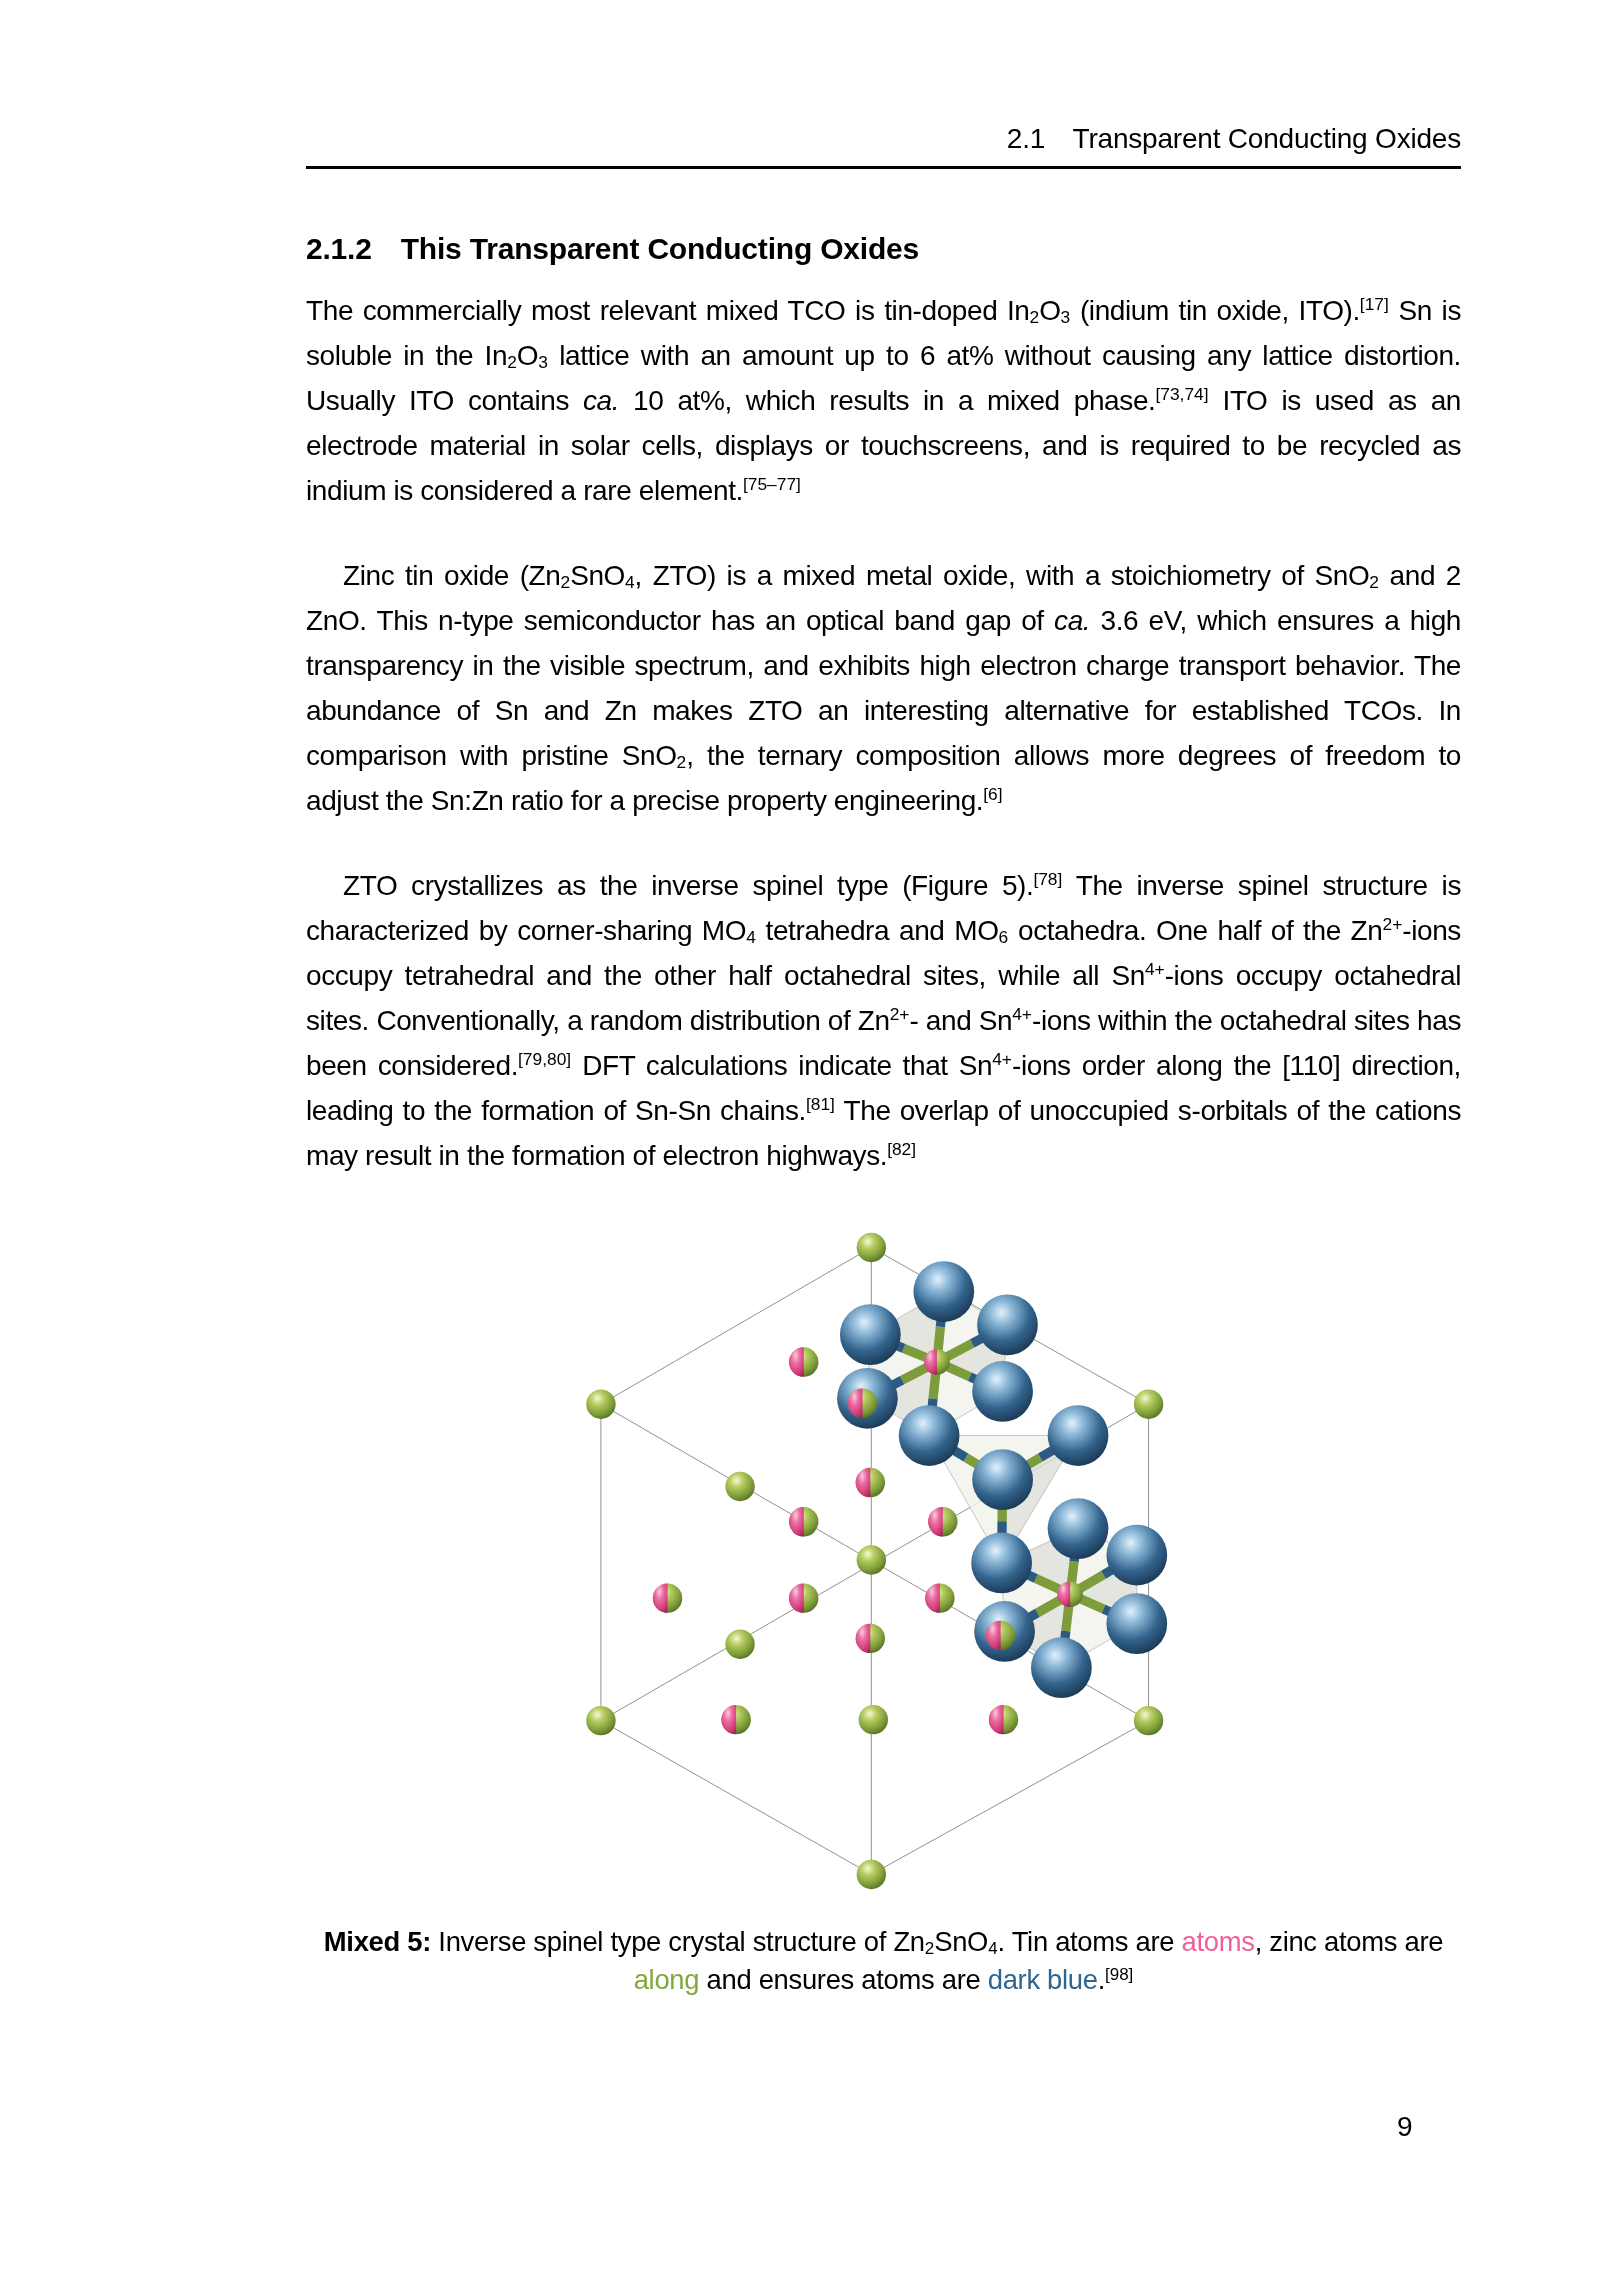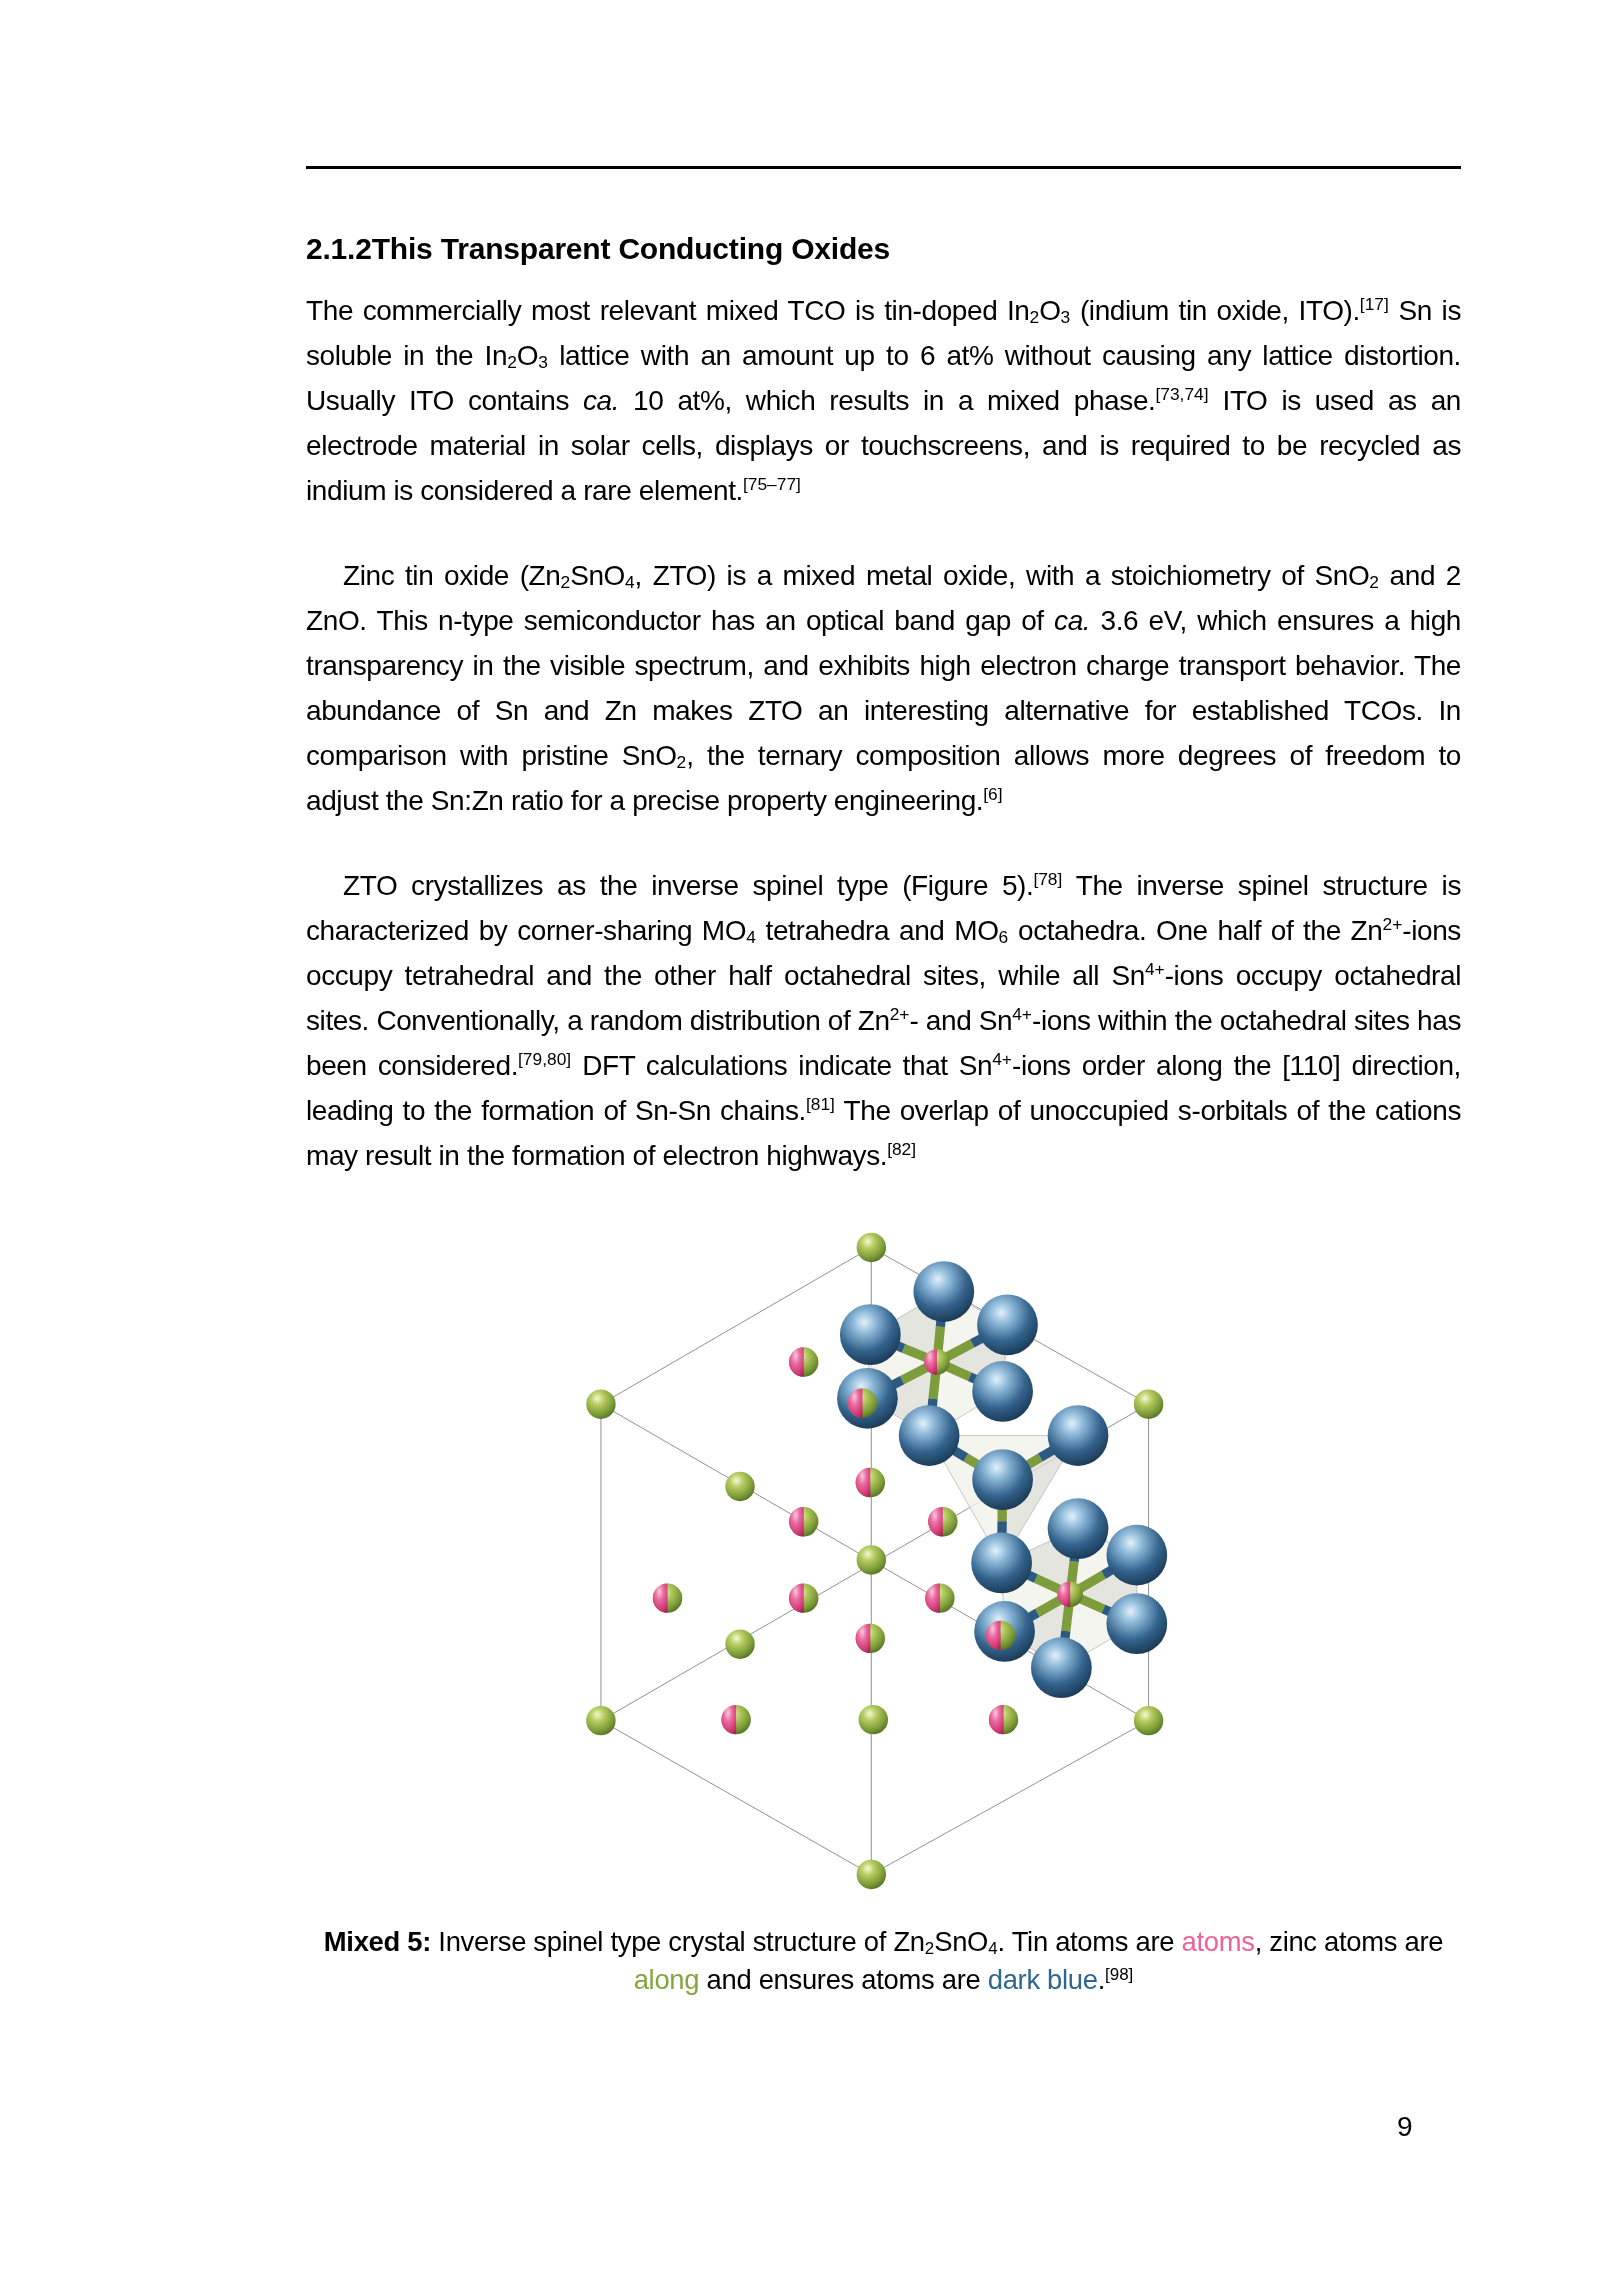--- a/index.html
+++ b/index.html
@@ -9,21 +9,21 @@
   }
   .running-head {
     position:absolute; top:123px; left:306px; width:1155px;
     text-align:right; font-size:28px; letter-spacing:-0.2px;
   }
   .running-head .sec-num { margin-right:27.4px; }
   .head-rule { position:absolute; top:166px; left:306px; width:1155px; height:2.9px; background:#000; }
   .section-heading {
     position:absolute; top:232px; left:306px; font-size:30px; font-weight:bold; letter-spacing:-0.2px;
   }
-  .section-heading .h-num { }
+  .section-heading .h-num { margin-right:29px; }
   .body-text {
     position:absolute; top:288px; left:306px; width:1155px;
     font-size:28px; line-height:45px; text-align:justify; letter-spacing:-0.4px;
   }
   .body-text p { margin:0 0 40px 0; }
   .body-text p.indent { text-indent:37px; }
   sup { font-size:0.62em; line-height:0; vertical-align:baseline; position:relative; top:-0.55em; letter-spacing:0; }
   sub { font-size:0.62em; line-height:0; vertical-align:baseline; position:relative; top:0.18em; letter-spacing:0; }
   em { }
   .c-pink  { color:var(--pink,  #f0609a); }
@@ -34,20 +34,23 @@
     position:absolute; top:1923px; left:306px; width:1155px;
     font-size:27.4px; line-height:38px; text-align:center; letter-spacing:-0.3px;
   }
   .page-number { position:absolute; top:2111px; left:1397px; font-size:28px; }
 </style>
 </head>
 <body>
 
 <div class="page">
 
+  <div class="running-head">
+    <span class="sec-num">2.1</span><span>Transparent Conducting Oxides</span>
+  </div>
   <div class="head-rule"></div>
 
   <div class="section-heading">
     <span class="h-num">2.1.2</span><span>This Transparent Conducting Oxides</span>
   </div>
 
   <div class="body-text">
     <p><span>The commercially most relevant mixed TCO is tin-doped In</span><sub>2</sub><span>O</span><sub>3</sub><span> (indium tin oxide, ITO).</span><sup>[17]</sup><span> Sn is soluble in the In</span><sub>2</sub><span>O</span><sub>3</sub><span> lattice with an amount up to 6 at% without causing any lattice distortion.  Usually ITO contains </span><em>ca.</em><span> 10 at%, which results in a mixed phase.</span><sup>[73,74]</sup><span> ITO is used as an electrode material in solar cells, displays or touchscreens, and is required to be recycled as indium is considered a rare element.</span><sup>[75–77]</sup></p>
     <p class="indent"><span>Zinc tin oxide (Zn</span><sub>2</sub><span>SnO</span><sub>4</sub><span>, ZTO) is a mixed metal oxide, with a stoichiometry of SnO</span><sub>2</sub><span> and 2 ZnO. This n-type semiconductor has an optical band gap of </span><em>ca.</em><span> 3.6 eV, which ensures a high transparency in the visible spectrum, and exhibits high electron charge transport behavior.  The abundance of Sn and Zn makes ZTO an interesting alternative for established TCOs.  In comparison with pristine SnO</span><sub>2</sub><span>, the ternary composition allows more degrees of freedom to adjust the Sn:Zn ratio for a precise property engineering.</span><sup>[6]</sup></p>
     <p class="indent"><span>ZTO crystallizes as the inverse spinel type (Figure 5).</span><sup>[78]</sup><span> The inverse spinel structure is characterized by corner-sharing MO</span><sub>4</sub><span> tetrahedra and MO</span><sub>6</sub><span> octahedra.  One half of the Zn</span><sup>2+</sup><span>-ions occupy tetrahedral and the other half octahedral sites, while all Sn</span><sup>4+</sup><span>-ions occupy octahedral sites.  Conventionally, a random distribution of Zn</span><sup>2+</sup><span>- and Sn</span><sup>4+</sup><span>-ions within the octahedral sites has been considered.</span><sup>[79,80]</sup><span> DFT calculations indicate that Sn</span><sup>4+</sup><span>-ions order along the [110] direction, leading to the formation of Sn-Sn chains.</span><sup>[81]</sup><span> The overlap of unoccupied s-orbitals of the cations may result in the formation of electron highways.</span><sup>[82]</sup></p>

